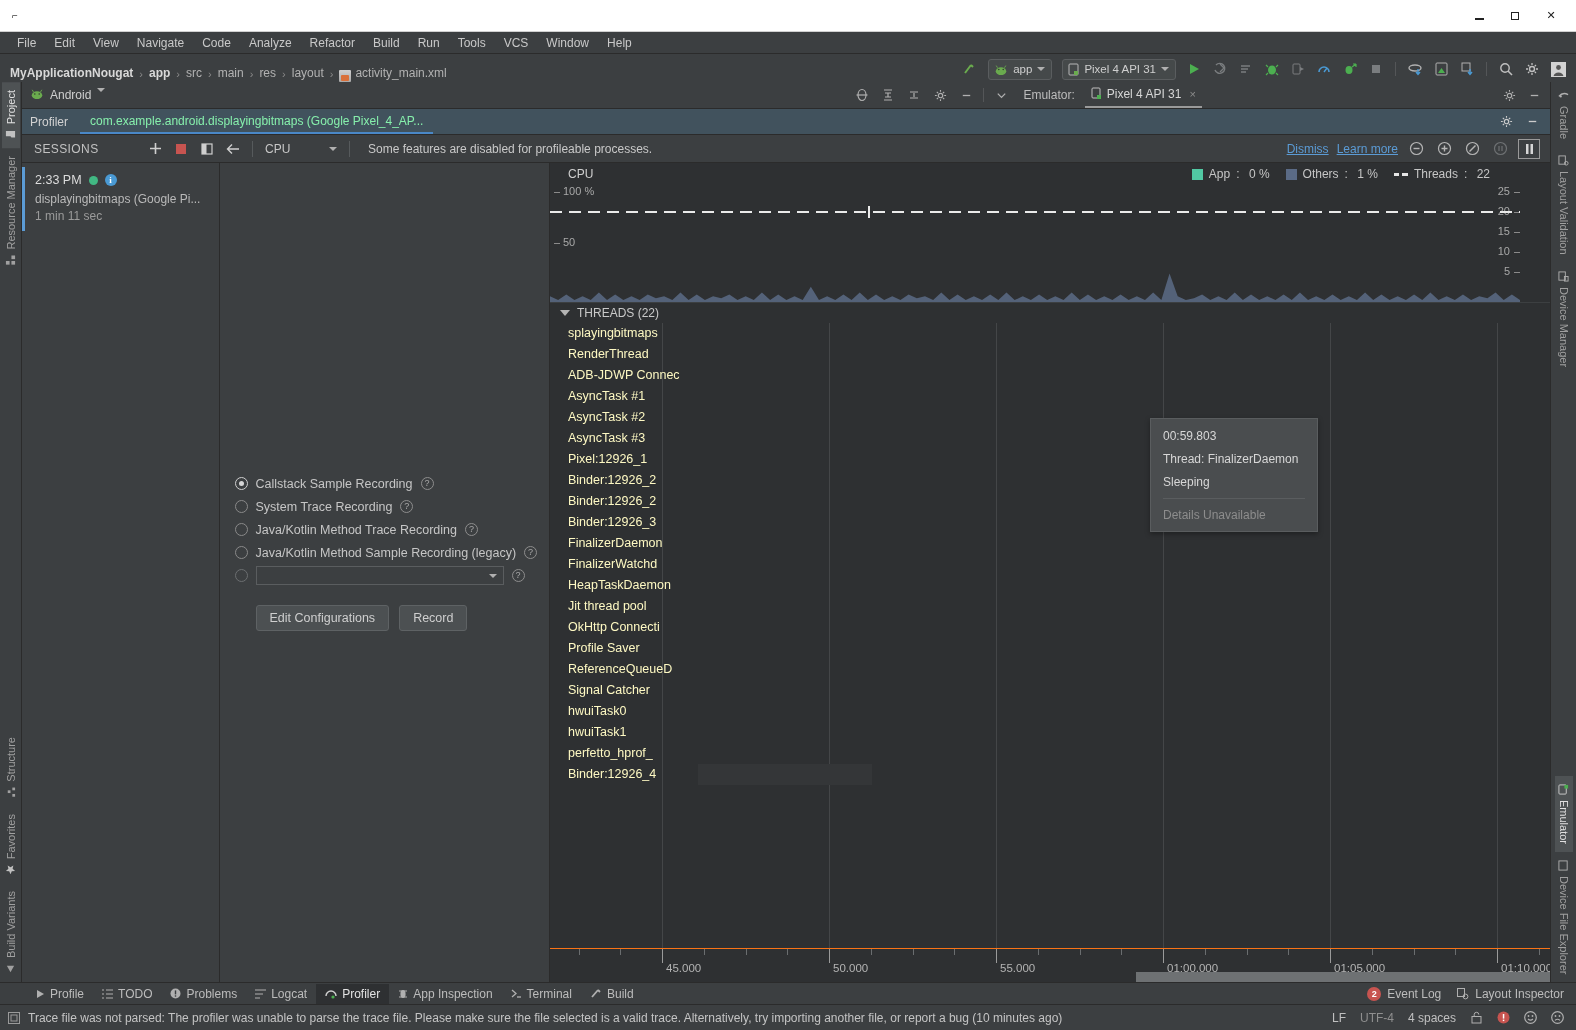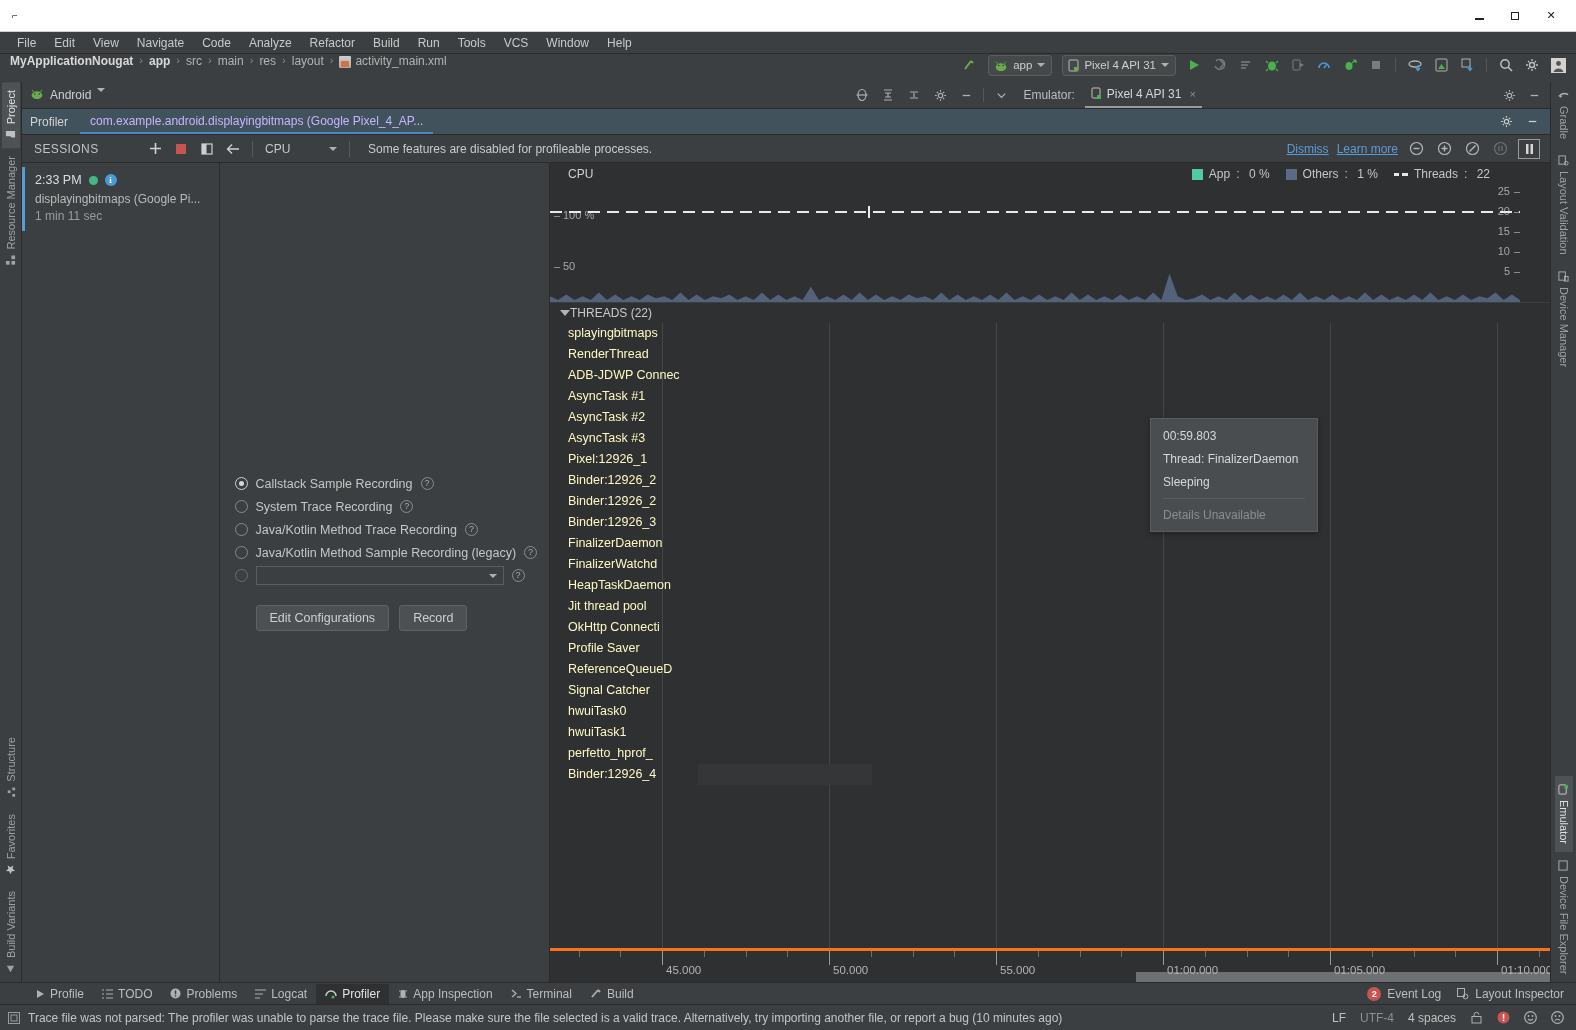--- a/index.html
+++ b/index.html
@@ -37,21 +37,21 @@
 
   
   .menubar {
     height: 22px; background: #3c3f41; display: flex; align-items: center;
     padding-left: 8px; border-bottom: 1px solid #2b2b2b;
   }
   .menuitem { padding: 0 9px; font-size: 12px; color: #c9c9c9; line-height: 22px; }
 
   
   .navbar {
-    height: 26px; background: #3c3f41; display: flex; align-items: flex-start;
+    height: 26px; background: #3c3f41; display: flex; align-items: flex-end;
     padding-left: 10px; position: relative;
   }
   .crumb { font-size: 12px; color: #b2b2b2; }
   .crumb.bold { font-weight: bold; color: #d8d8d8; }
   .crumb-sep { color: #8a8a8a; margin: 0 6px; font-size: 11px; }
   .crumb-icon {
     display:inline-block; width: 12px; height: 12px; margin-right: 4px;
     background: linear-gradient(#cfcfcf,#a9a9a9); position: relative; top: 2px;
     border-radius: 1px;
   }
@@ -103,21 +103,21 @@
     padding: 4px 6px 5px; border-bottom: 2px solid #9a9a9a; margin-left: 10px;
   }
   .em-x { color: #8d8d8d; font-size: 11px; margin-left: 3px; }
 
   .profiler-bar {
     height: 26px; background: #41525d; display: flex; align-items: center;
     border-bottom: 1px solid #2b2b2b;
   }
   .pb-label { font-size: 12px; color: #d2d2d2; padding: 0 12px 0 8px; }
   .pb-tab {
-    font-size: 12px; color: #c4b5fd; padding: 4px 10px 4px;
+    font-size: 12px; color: #86efac; padding: 4px 10px 4px;
     border-bottom: 2px solid #4a88c7;
   }
   .pb-right { margin-left:auto; display:flex; align-items:center; gap:2px; padding-right:6px;}
 
   .toolrow {
     height: 28px; background: #3c3f41; display: flex; align-items: center;
     border-bottom: 1px solid #2b2b2b;
   }
   .sessions-label { width: 120px; font-size: 12px; color: #c2c2c2; padding-left: 12px; letter-spacing: .4px;}
   .srow-ico { width: 26px; height: 26px; display:flex;align-items:center;justify-content:center; }
@@ -182,52 +182,52 @@
   .timeline-panel { flex: 1; position: relative; background: #2e3032; overflow: hidden; }
   .cpu-chart { position: relative; height: 140px; border-bottom: 1px solid #3c3f41; }
   .cpu-title { position:absolute; left: 18px; top: 4px; font-size: 12px; color: #cfcfcf;}
   .legend { position: absolute; right: 60px; top: 4px; display:flex; align-items:center; gap: 16px; font-size: 12px; color:#c6c6c6;}
   .lg { display:flex; align-items:center; gap: 6px; }
   .sw { width: 11px; height: 11px; }
   .sw.app { background: #51c9a3; }
   .sw.others { background: #5b6b86; }
   .sw.threads { width: 14px; height: 3px; background: transparent;
     background-image: linear-gradient(to right,#e6e6e6 0 5px, transparent 5px 8px, #e6e6e6 8px 14px); }
-  .axis-left { position:absolute; left: 4px; font-size: 11px; color:#a8a8a8;margin-top:24px; }
+  .axis-left { position:absolute; left: 4px; font-size: 11px; color:#a8a8a8; }
   .axis-right { position:absolute; right: 30px; font-size: 11px; color:#a8a8a8; text-align:right;}
   .tickdash { display:inline-block; width: 6px; height:1px; background:#8a8a8a; vertical-align: middle; margin-right: 3px;}
   .tickdash-r { display:inline-block; width: 6px; height:1px; background:#8a8a8a; vertical-align: middle; margin-left: 4px;}
   .threadline {
     position:absolute; left: 0; right: 30px; top: 48px; height: 2px;
     background-image: linear-gradient(to right, #eaeaea 0 12px, transparent 12px 19px);
     background-size: 19px 2px;
   }
   .threadline-mark { position:absolute; left: 318px; top: 43px; width: 2px; height: 12px; background:#eaeaea;}
 
   .threads-header {
-    height: 20px; display:flex; align-items:center; padding-left: 10px;
+    height: 20px; display:flex; align-items:center; gap: 7px; padding-left: 10px;
     font-size: 12px; color: #c9c9c9; background:#2e3032;
   }
   .tri { width:0;height:0;border-left:5px solid transparent;border-right:5px solid transparent;border-top:6px solid #b4b4b4;}
   .threads-area { position: relative; }
   .thread-names { position:absolute; left:0; top:0; width: 148px; z-index: 3;}
   .tname { height: 21px; line-height: 21px; padding-left: 18px; font-size: 12.5px; color: #fef9c3; white-space: nowrap;}
 
   .tl-grid { position:absolute; left:148px; right:0; top:0; bottom:0; }
   .gridline { position:absolute; top:0; bottom:0; width:1px; background:#444648; }
   .seg-bar { position:absolute; background:#343638; }
 
   .tooltip {
     position: absolute; background: #4a4d4f; border: 1px solid #5a5d5f;
     padding: 10px 12px 9px; width: 168px; z-index: 9; box-shadow: 0 2px 5px rgba(0,0,0,.35);
   }
   .tt-line { font-size: 12px; color: #d7d7d7; margin-bottom: 9px; }
   .tt-dim { font-size: 12px; color: #8d8d8d; border-top: 1px solid #5a5d5f; padding-top: 9px; margin-bottom: 0;}
 
-  .time-axis { position:absolute; left: 0; right: 0; bottom: 0; height: 34px; background: #2e3032; border-top: 3px solid #f97316;}
+  .time-axis { position:absolute; left: 0; right: 0; bottom: 0; height: 34px; background: #2e3032; border-top: 1px solid #f97316;}
   .tick { position:absolute; top: 0; width: 1px; background: #6a6d6f; }
   .tick.major { height: 14px; background:#9a9a9a; }
   .tick.minor { height: 6px; }
   .tlabel { position:absolute; top: 13px; font-size: 11.5px; color: #b4b4b4; padding-left: 4px;}
   .scrollbar-h { position:absolute; bottom: 0; height: 10px; background: #6e7173; border-radius:0; }
 
   
   .bottom-tabs {
     position: absolute; left: 0; right: 0; bottom: 26px; height: 22px;
     background: #3c3f41; display: flex; align-items: center; padding-left: 26px;

